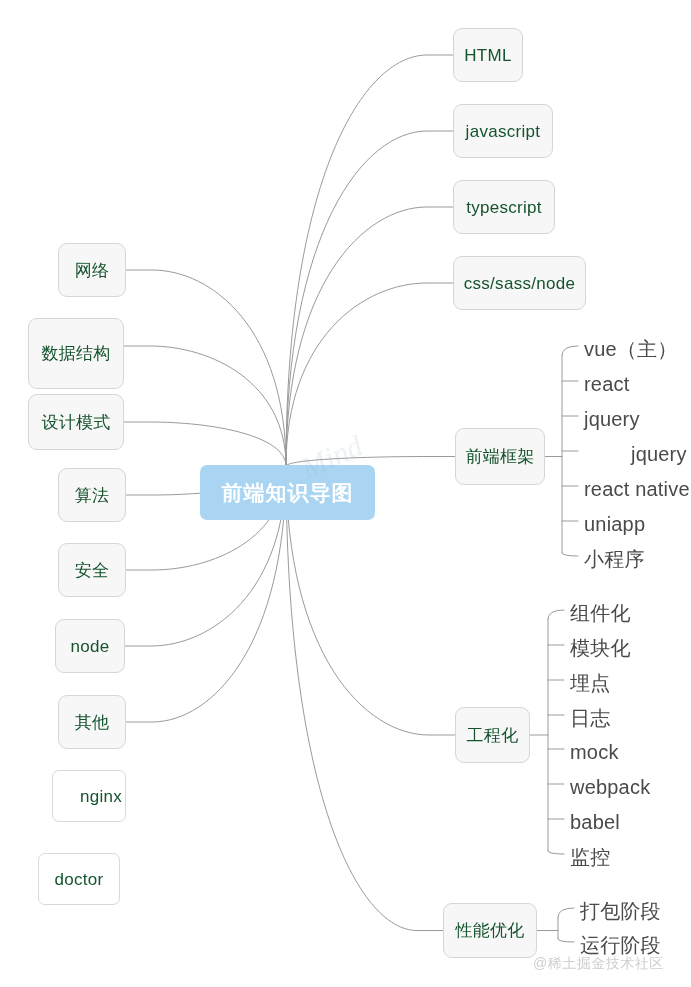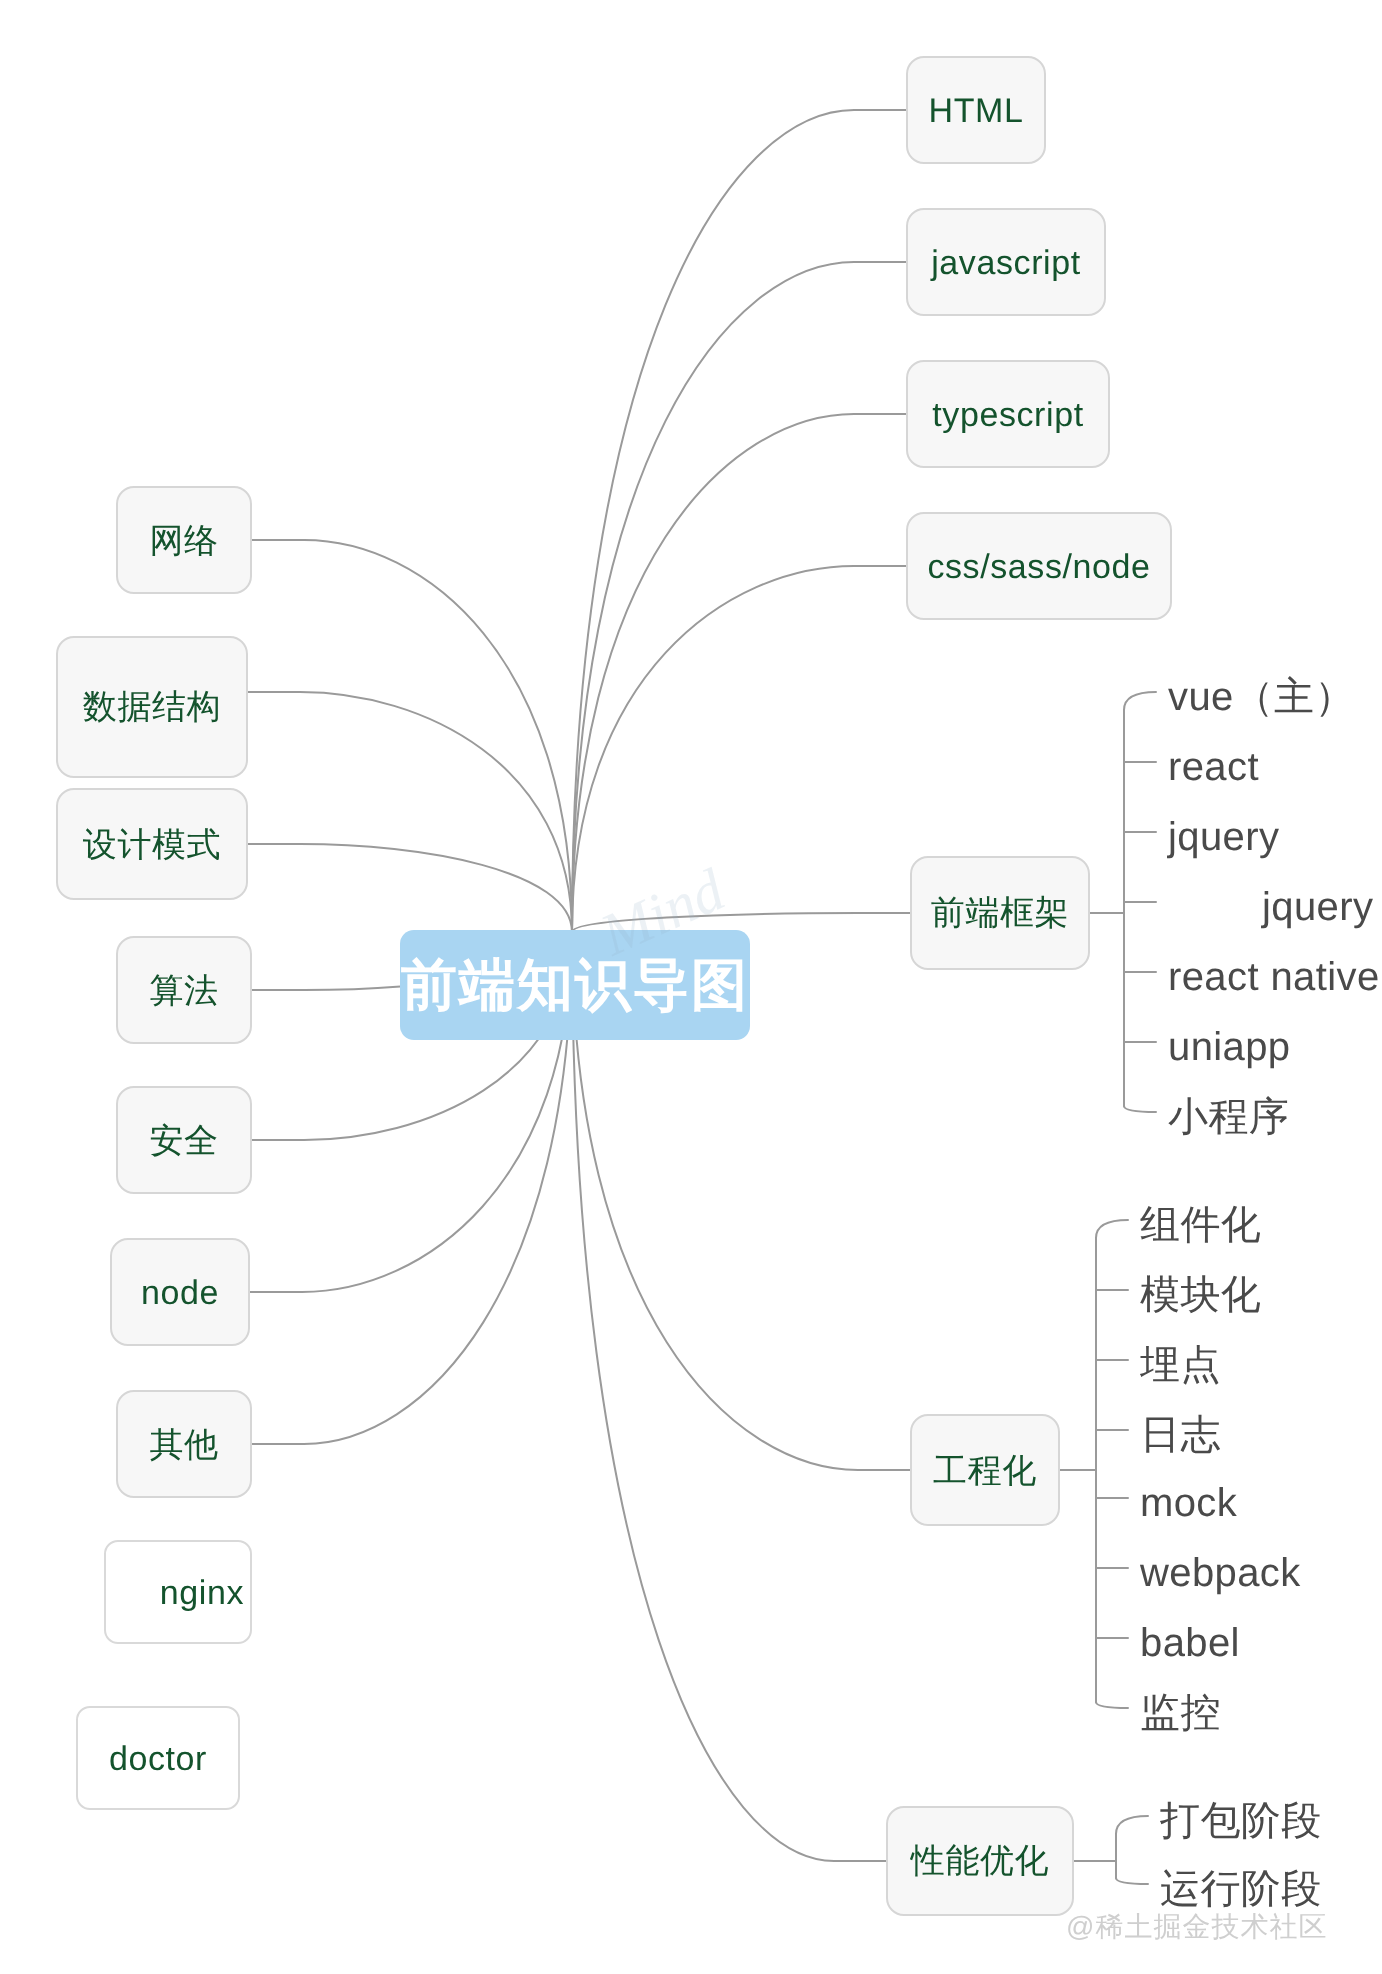--- a/index.html
+++ b/index.html
@@ -43,21 +43,21 @@
   .node.plain {
     background: #ffffff;
     border-color: #d9d9d9;
     border-radius: 7px;
   }
   .node.root {
     background: #a9d5f2;
     border: none;
     border-radius: 7px;
     color: #ffffff;
-    font-size: 28px;
+    font-size: 21px;
     font-weight: bold;
     letter-spacing: 1px;
   }
   .leaf {
     position: absolute;
     color: #4a4a4a;
     font-size: 20px;
     line-height: 1;
     white-space: nowrap;
     letter-spacing: 0.2px;

